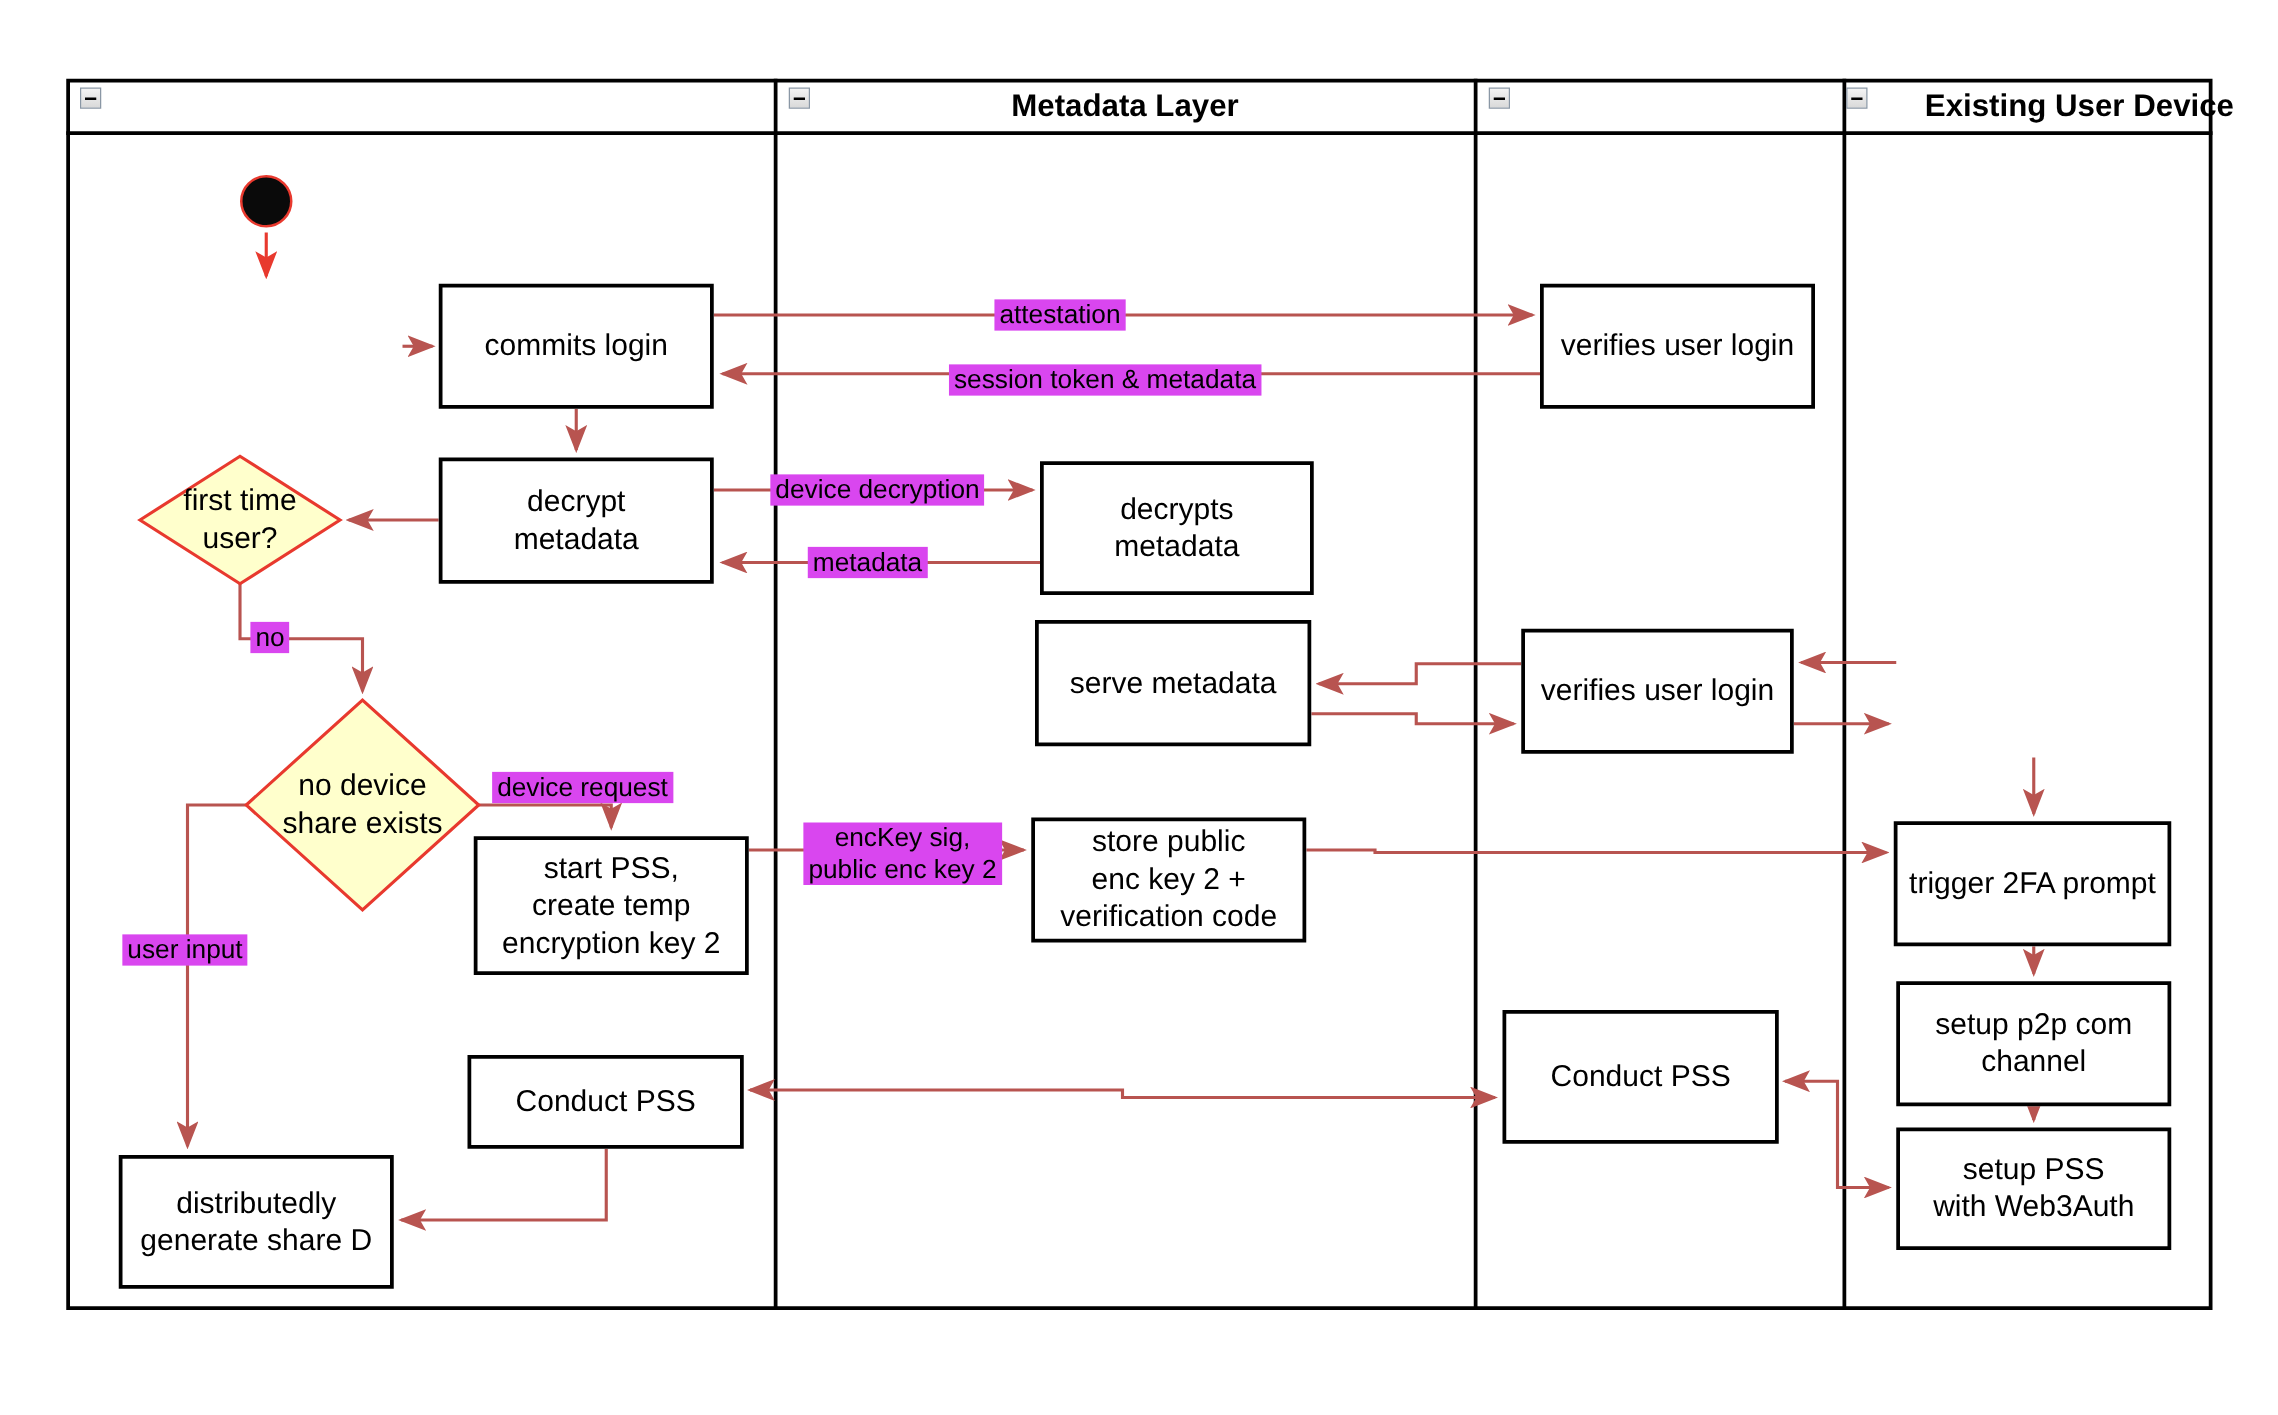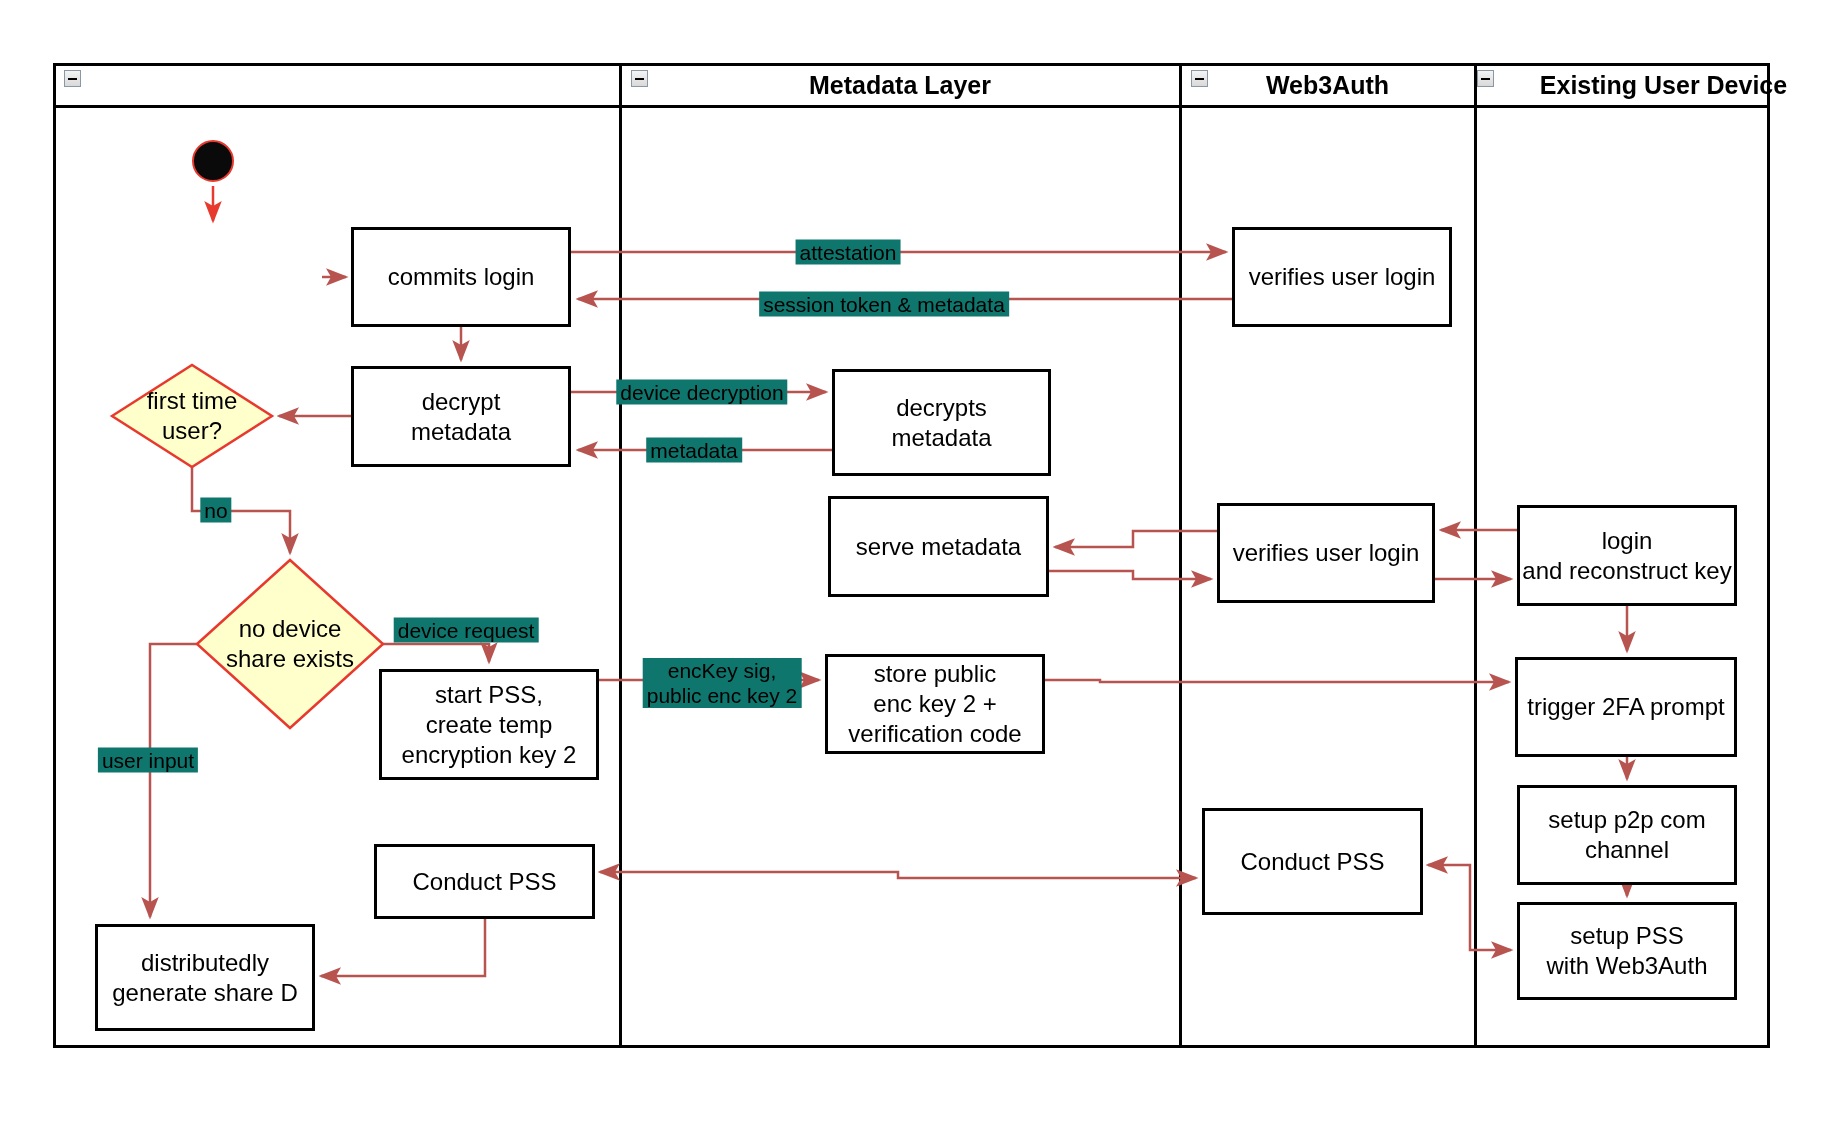--- a/index.html
+++ b/index.html
@@ -18,44 +18,41 @@
         display:flex;align-items:center;justify-content:center;z-index:3;}
   .node span{white-space:pre-line;text-align:center;font-size:24px;line-height:30px;}
   .start-node{position:absolute;left:192px;top:140px;width:42px;height:42px;border-radius:50%;
               background:#0a0a0a;border:2.5px solid #E8392E;box-sizing:border-box;z-index:3;}
   svg.overlay{position:absolute;left:0;top:0;z-index:2;}
   .edge{stroke:#B85450;stroke-width:2.5;fill:none;}
   .edge-red{stroke:#E8392E;stroke-width:2.5;fill:none;}
   .diamond{fill:#FFFFCC;stroke:#E8392E;stroke-width:2.5;}
   .diamond-label{position:absolute;transform:translate(-50%,-50%);text-align:center;
                  font-size:24px;line-height:30px;white-space:pre-line;z-index:3;}
-  .edge-label{position:absolute;transform:translate(-50%,-50%);background:#0f766e;
+  .edge-label{position:absolute;transform:translate(-50%,-50%);background:#d946ef;
               padding:0 4px;font-size:21px;line-height:25px;text-align:center;
               white-space:pre-line;z-index:4;}
 </style>
 </head>
 <body>
 
 <div class="canvas">
 
   <div class="frame"></div>
   <div class="hline" style="left:53px;top:105px;width:1717px;height:3px;"></div>
   <div class="vline" style="left:619px;top:63px;width:3px;height:985px;"></div>
   <div class="vline" style="left:1179px;top:63px;width:3px;height:985px;"></div>
   <div class="vline" style="left:1474px;top:63px;width:3px;height:985px;"></div>
 
   <div class="collapse" style="left:64px;"></div>
   <div class="collapse" style="left:631px;"></div>
   <div class="collapse" style="left:1191px;"></div>
   <div class="collapse" style="left:1477px;"></div>
   <div class="lane-title" style="left:620px;width:560px;">
       <span>Metadata Layer</span>
-    </div>
-  <div class="lane-title" style="left:1180px;width:295px;">
-      <span>Web3Auth</span>
     </div>
   <div class="lane-title" style="left:1475px;width:295px;margin-left:41px;">
       <span>Existing User Device</span>
     </div>
 
   <svg class="overlay" width="1822" height="1132" viewBox="0 0 1822 1132">
     <defs>
       <marker id="ah" orient="auto" markerWidth="9" markerHeight="7" refX="8" refY="3.5">
         <path d="M0,0 L9,3.5 L0,7 L2,3.5 Z" fill="#B85450"></path>
       </marker>
@@ -133,24 +130,20 @@
   <div class="node" style="left:1232px;top:227px;width:220px;height:100px;">
       <span>verifies user login</span>
     </div>
   <div class="node" style="left:1217px;top:503px;width:218px;height:100px;">
       <span>verifies user login</span>
     </div>
   <div class="node" style="left:1202px;top:808px;width:221px;height:107px;">
       <span>Conduct PSS</span>
     </div>
 
-  <div class="node" style="left:1517px;top:505px;width:220px;height:101px;">
-      <span>login
-and reconstruct key</span>
-    </div>
   <div class="node" style="left:1515px;top:657px;width:222px;height:100px;">
       <span>trigger 2FA prompt</span>
     </div>
   <div class="node" style="left:1517px;top:785px;width:220px;height:100px;">
       <span>setup p2p com
 channel</span>
     </div>
   <div class="node" style="left:1517px;top:902px;width:220px;height:98px;">
       <span>setup PSS
 with Web3Auth</span>

